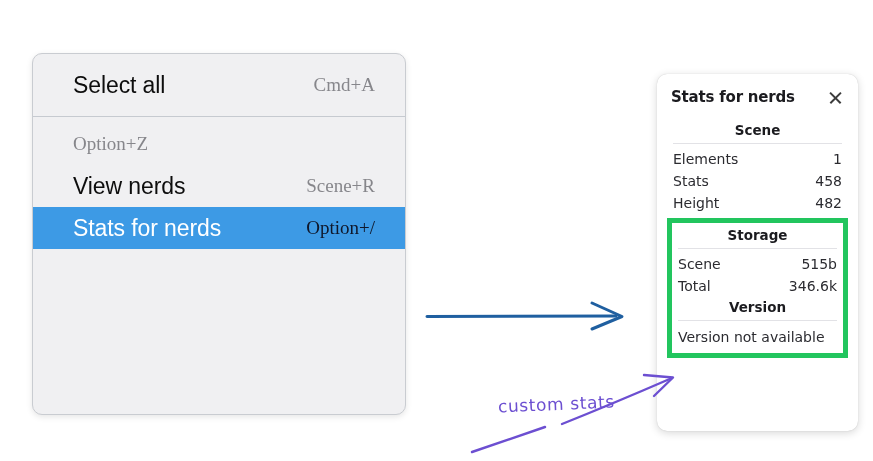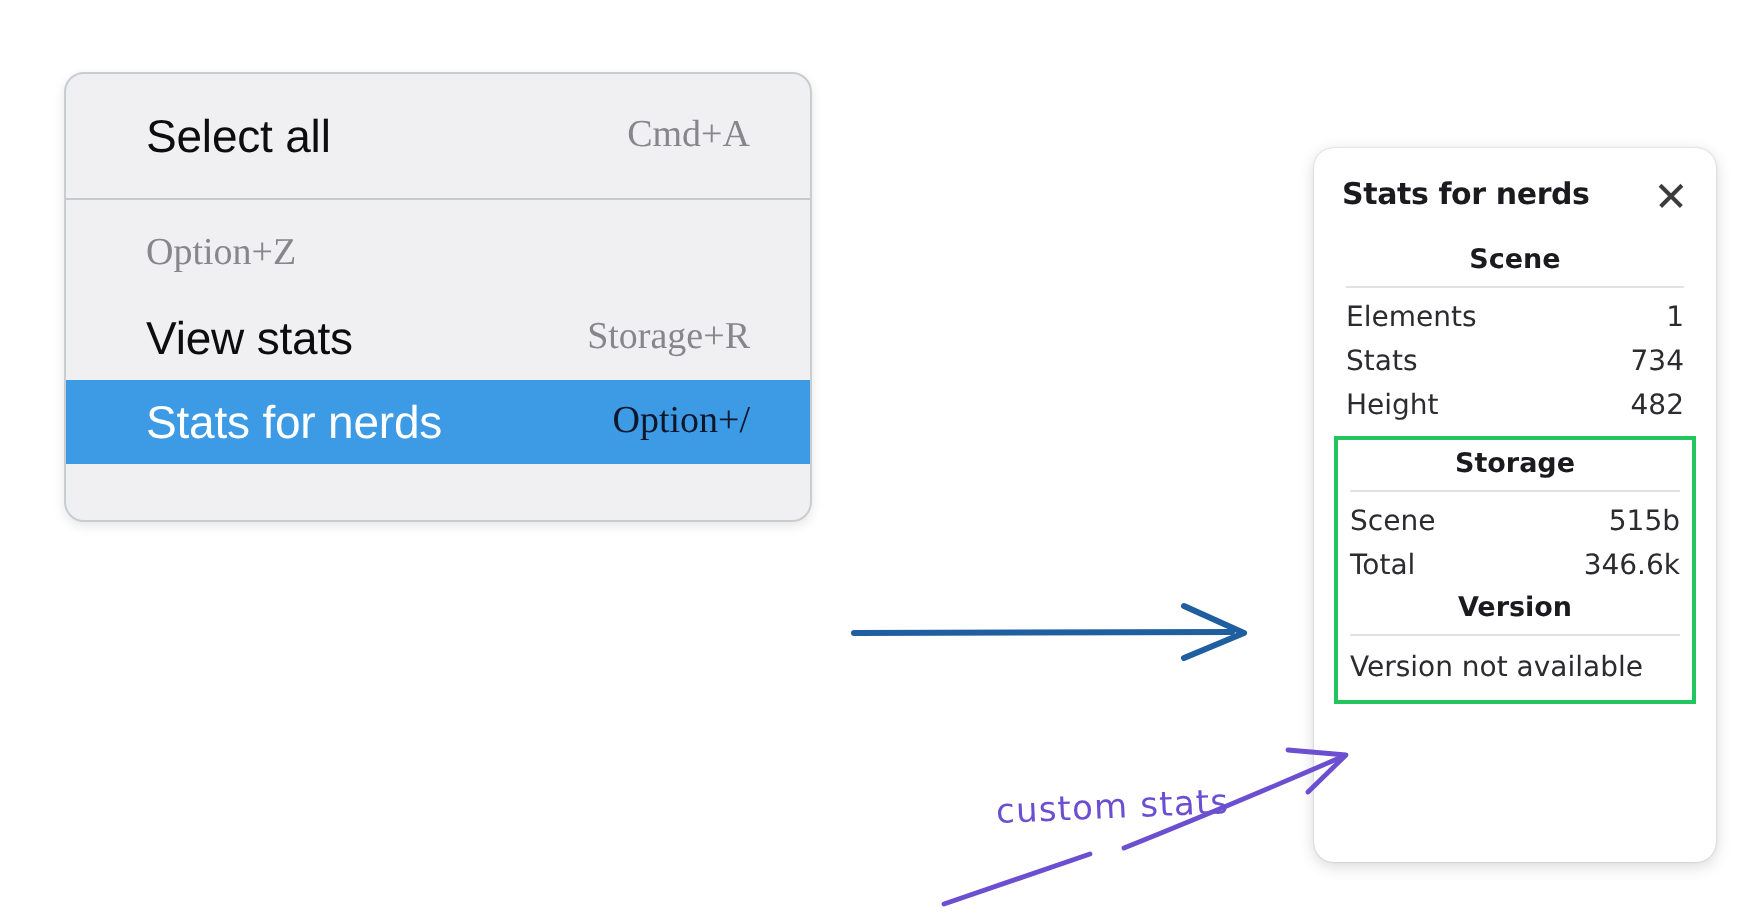--- a/index.html
+++ b/index.html
@@ -13,23 +13,23 @@
     position: relative;
     overflow: hidden;
     font-family: "Liberation Sans", sans-serif;
     -webkit-font-smoothing: antialiased;
   }
 
   
   #context-menu {
     position: absolute;
     left: 32px;
-    top: 36px;
+    top: 53px;
     width: 374px;
-    height: 225px;
+    height: 362px;
     background: #f0f0f2;
     border: 1px solid #c9ccd1;
     border-radius: 10px;
     box-shadow: 0 2px 6px rgba(0,0,0,0.10);
     box-sizing: border-box;
     overflow: hidden;
   }
   .menu-group { padding: 6px 0; }
   .menu-group.group-top { padding-top: 10px; padding-bottom: 10px; }
   .menu-sep {
@@ -131,21 +131,21 @@
   }
   .stat-row .sr-value { font-variant-numeric: tabular-nums; }
   .plain-row {
     font-size: 14px;
     color: #2b2b30;
     padding: 4px 2px;
   }
 
   
   #custom-stats-box {
-    border: 2px solid #22c55e;
+    border: 5px solid #22c55e;
     margin: 4px -4px 0 -4px;
     padding: 2px 4px 4px 4px;
     box-sizing: border-box;
   }
 
   
   #annotations {
     position: absolute;
     left: 0; top: 0;
     width: 873px; height: 461px;
@@ -175,22 +175,22 @@
     </div>
   </div>
 
   <div class="menu-sep"></div>
 
   <div class="menu-group">
     <div class="menu-item">
       <span class="mi-shortcut">Option+Z</span>
     </div>
     <div class="menu-item">
-      <span class="mi-label">View stats</span>
-      <span class="mi-shortcut">Storage+R</span>
+      <span class="mi-label">View nerds</span>
+      <span class="mi-shortcut">Scene+R</span>
     </div>
     <div class="menu-item selected">
       <span class="mi-label">Stats for nerds</span>
       <span class="mi-shortcut">Option+/</span>
     </div>
   </div>
 
 </div>
 
 <div id="stats-panel">
@@ -202,21 +202,21 @@
 
   <div>
     <div class="sec-title">Scene</div>
     <div class="sec-rule"></div>
     <div class="stat-row">
       <span class="sr-label">Elements</span>
       <span class="sr-value">1</span>
     </div>
     <div class="stat-row">
       <span class="sr-label">Stats</span>
-      <span class="sr-value">734</span>
+      <span class="sr-value">458</span>
     </div>
     <div class="stat-row">
       <span class="sr-label">Height</span>
       <span class="sr-value">482</span>
     </div>
   </div>
 
   <div id="custom-stats-box">
 
     <div>

